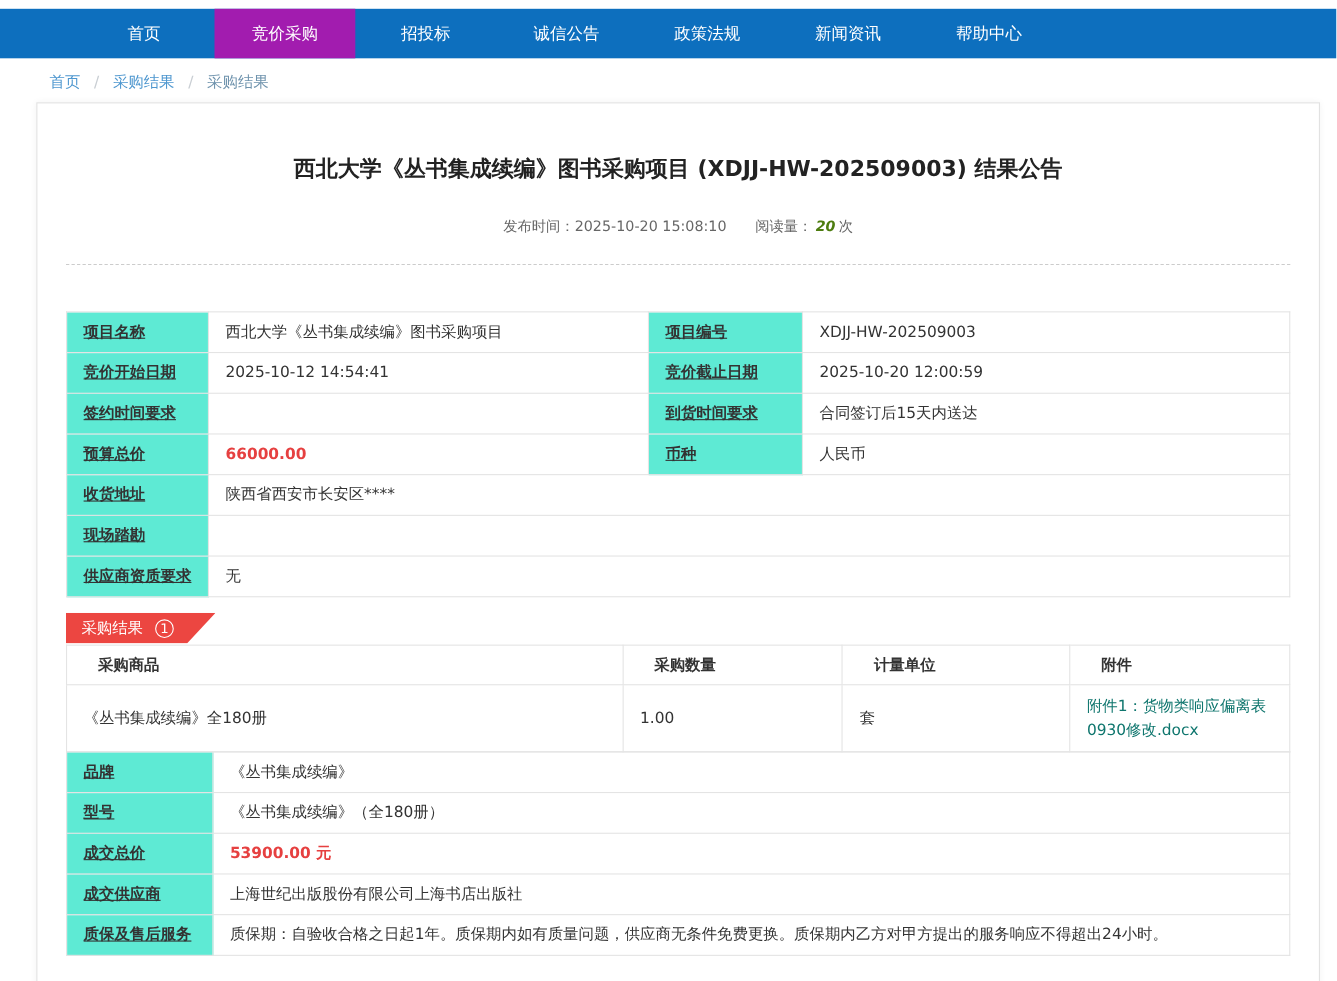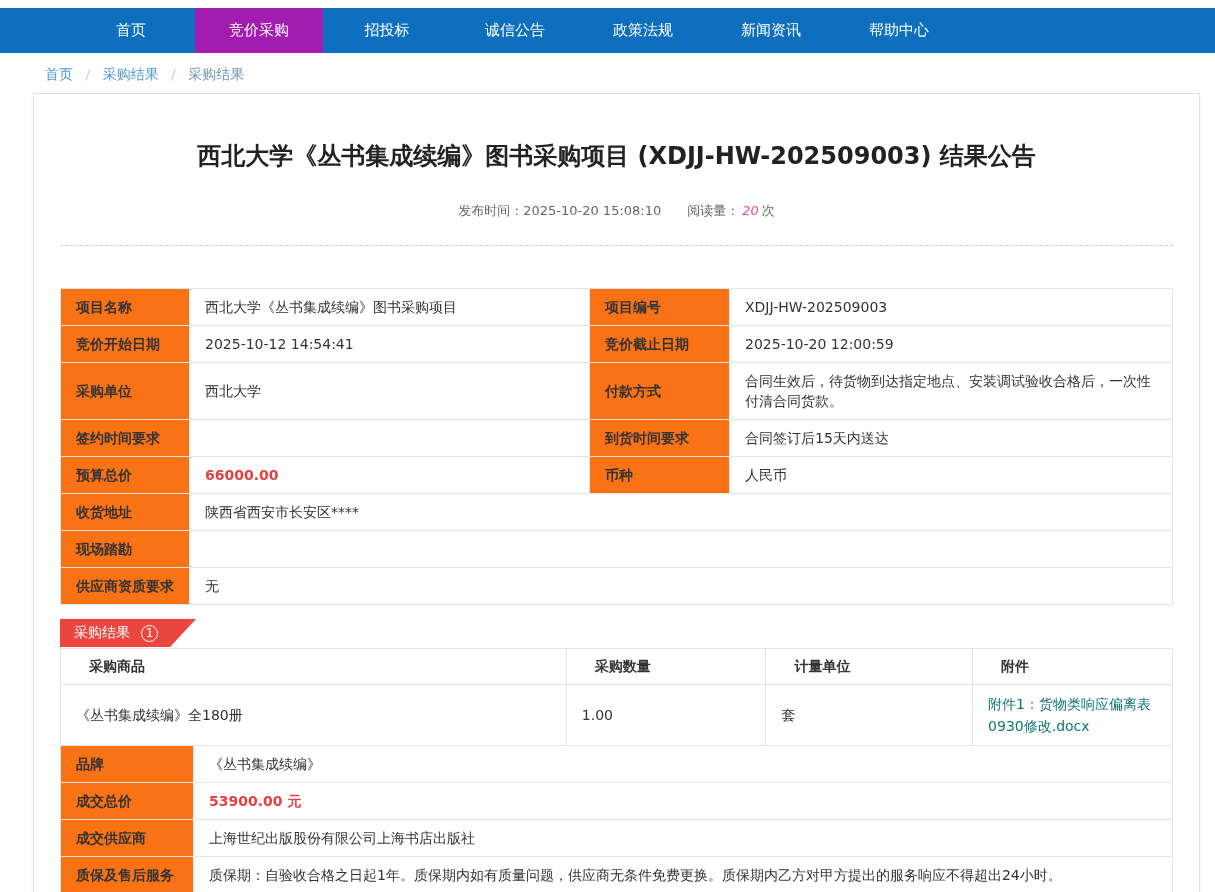--- a/index.html
+++ b/index.html
@@ -42,45 +42,46 @@
     height: 830px;
     border: 1px solid #e2e2e2;
     box-shadow: 0 0 6px rgba(0,0,0,0.05);
     background: #fff;
     padding: 0 26px;
     overflow: hidden;
   }
   .article-title {
     margin-top: 46px;
     text-align: center;
-    font-size: 24px;
+    font-size: 20px;
     font-weight: bold;
     color: #222;
   }
   .article-meta {
     margin-top: 30px;
     text-align: center;
     font-size: 13px;
     color: #666;
   }
-  .article-meta .views-count { color: #ec4899; font-style: italic; margin: 0 3px; }
+  .article-meta .views-count { color: #4d7c0f; font-style: italic; margin: 0 3px; font-weight: bold; }
   .article-meta .meta-gap { display: inline-block; width: 26px; }
   .dashed-divider {
     margin-top: 25px;
     border-bottom: 1px dashed #cccccc;
   }
   
   table { border-collapse: collapse; width: 100%; font-size: 14px; }
   td, th { border: 1px solid #e4e4e4; padding: 8px 15px; vertical-align: middle; text-align: left; }
   .info-table { margin-top: 42px; }
   .label-cell {
-    background: #f97316;
+    background: #5eead4;
     font-weight: bold;
     color: #333;
     white-space: nowrap;
+    text-decoration: underline;
   }
   .info-table .label-col-1 { width: 127px; }
   .info-table .value-col-1 { width: 400px; }
   .info-table .label-col-2 { width: 140px; }
   .info-table td { height: 36px; line-height: 20px; }
   .red-price { color: #e64040; font-weight: bold; }
   
   .section-tag {
     margin-top: 14px;
     display: inline-flex;
@@ -156,26 +157,20 @@
         <td class="label-cell label-col-2">项目编号</td>
         <td>XDJJ-HW-202509003</td>
       </tr>
       <tr>
         <td class="label-cell">竞价开始日期</td>
         <td>2025-10-12 14:54:41</td>
         <td class="label-cell">竞价截止日期</td>
         <td>2025-10-20 12:00:59</td>
       </tr>
       <tr>
-        <td class="label-cell">采购单位</td>
-        <td>西北大学</td>
-        <td class="label-cell">付款方式</td>
-        <td>合同生效后，待货物到达指定地点、安装调试验收合格后，一次性付清合同货款。</td>
-      </tr>
-      <tr>
         <td class="label-cell">签约时间要求</td>
         <td></td>
         <td class="label-cell">到货时间要求</td>
         <td>合同签订后15天内送达</td>
       </tr>
       <tr>
         <td class="label-cell">预算总价</td>
         <td class="red-price">66000.00</td>
         <td class="label-cell">币种</td>
         <td>人民币</td>
@@ -220,20 +215,24 @@
     </tbody>
   </table>
 
   <table class="detail-table">
     <tbody>
       <tr>
         <td class="label-cell label-col">品牌</td>
         <td>《丛书集成续编》</td>
       </tr>
       <tr>
+        <td class="label-cell">型号</td>
+        <td>《丛书集成续编》（全180册）</td>
+      </tr>
+      <tr>
         <td class="label-cell">成交总价</td>
         <td class="red-price">53900.00 元</td>
       </tr>
       <tr>
         <td class="label-cell">成交供应商</td>
         <td>上海世纪出版股份有限公司上海书店出版社</td>
       </tr>
       <tr>
         <td class="label-cell">质保及售后服务</td>
         <td>质保期：自验收合格之日起1年。质保期内如有质量问题，供应商无条件免费更换。质保期内乙方对甲方提出的服务响应不得超出24小时。</td>

